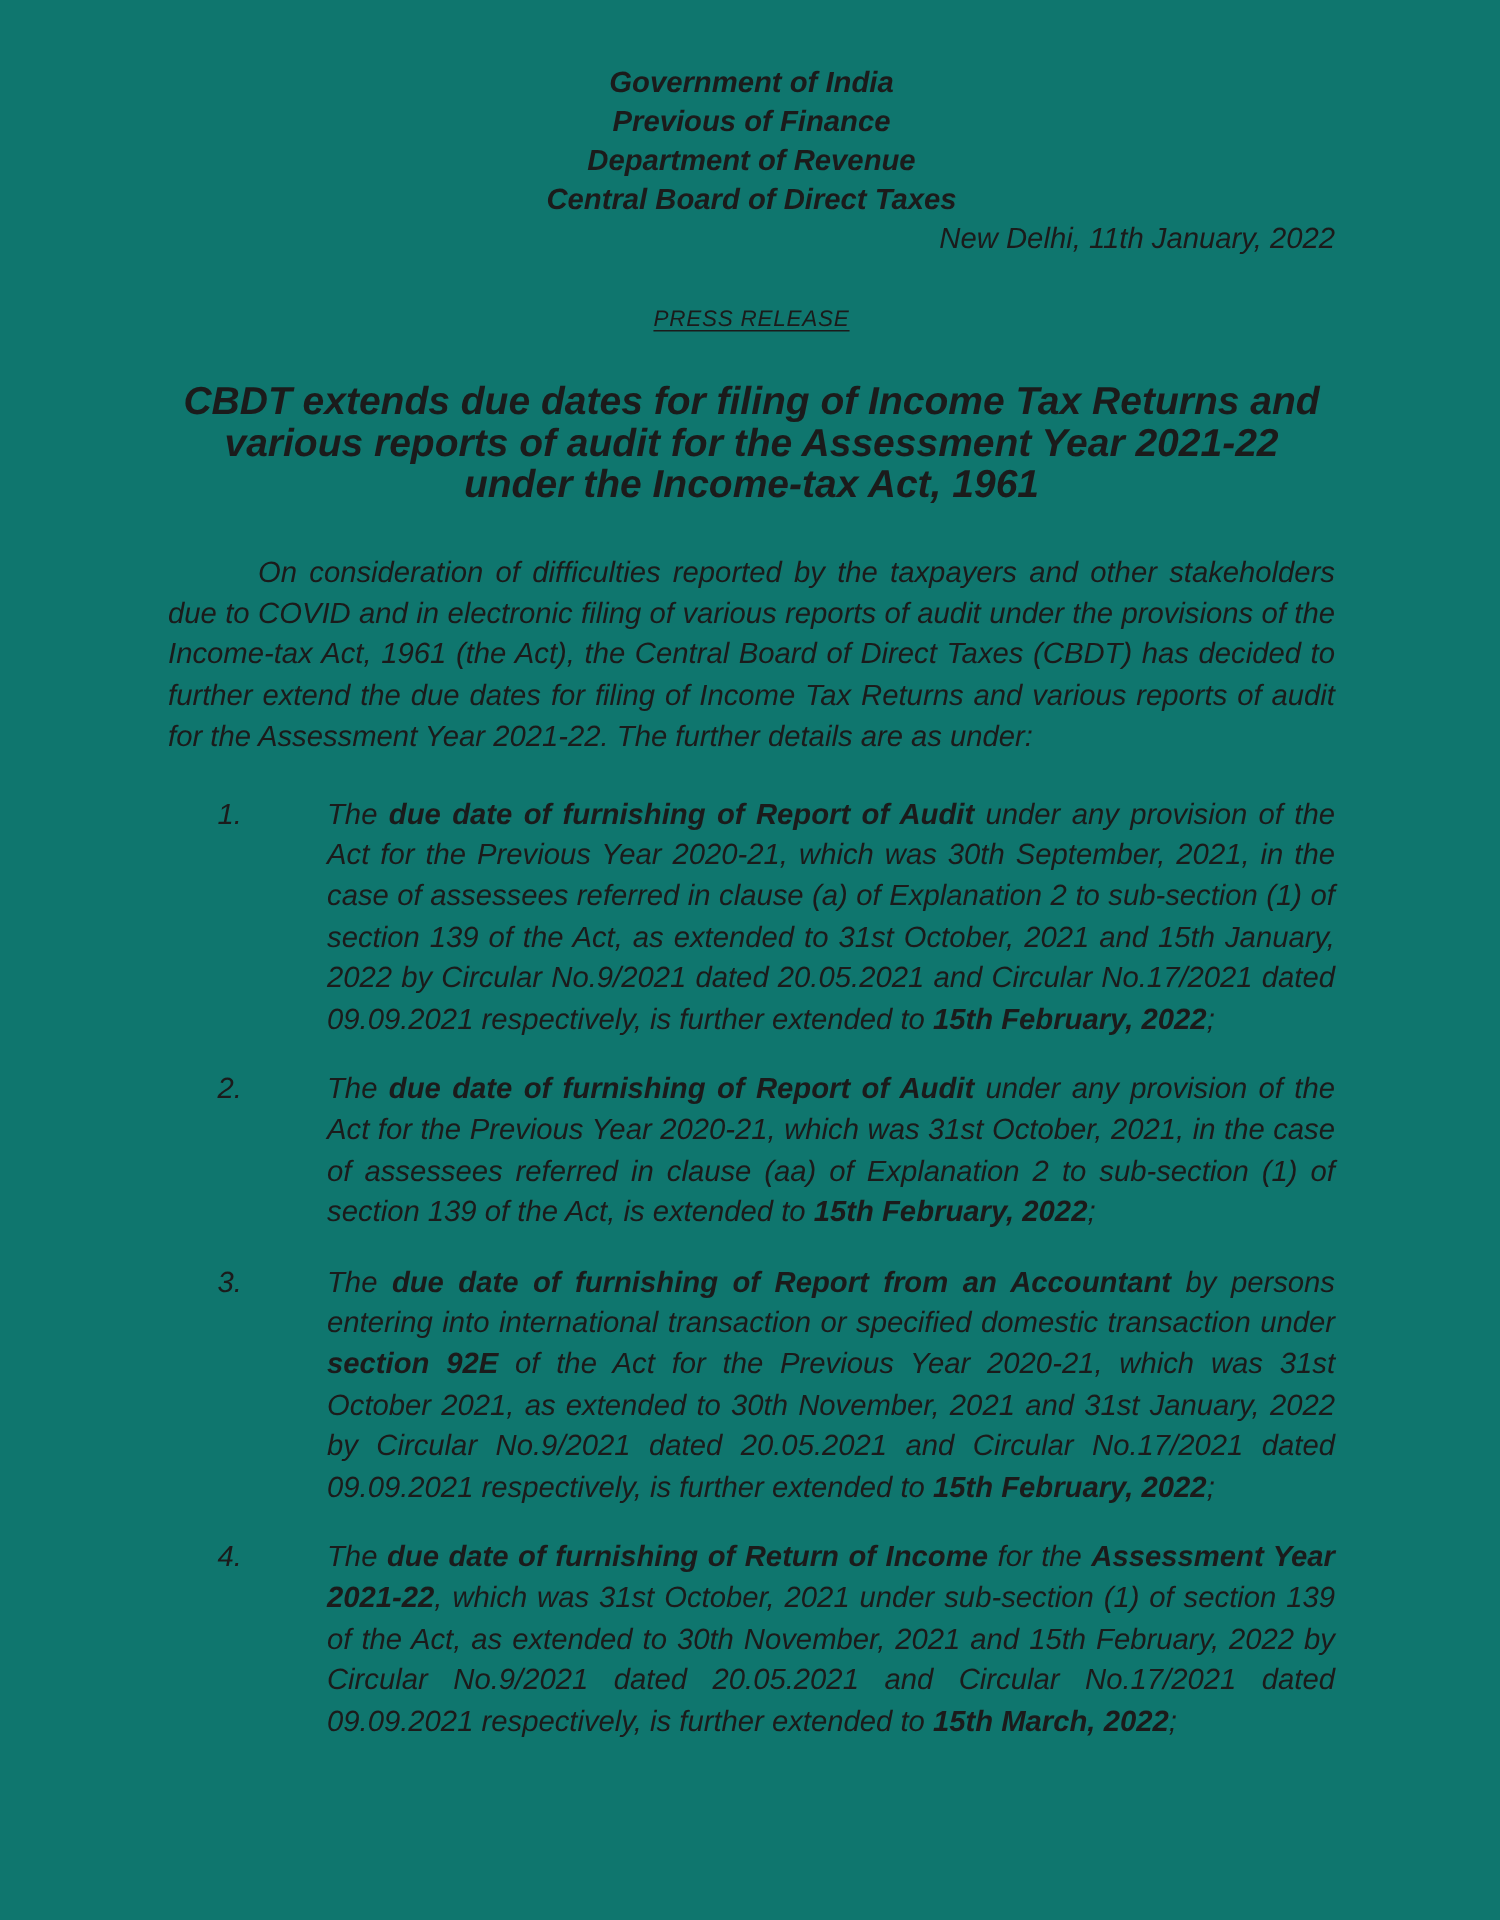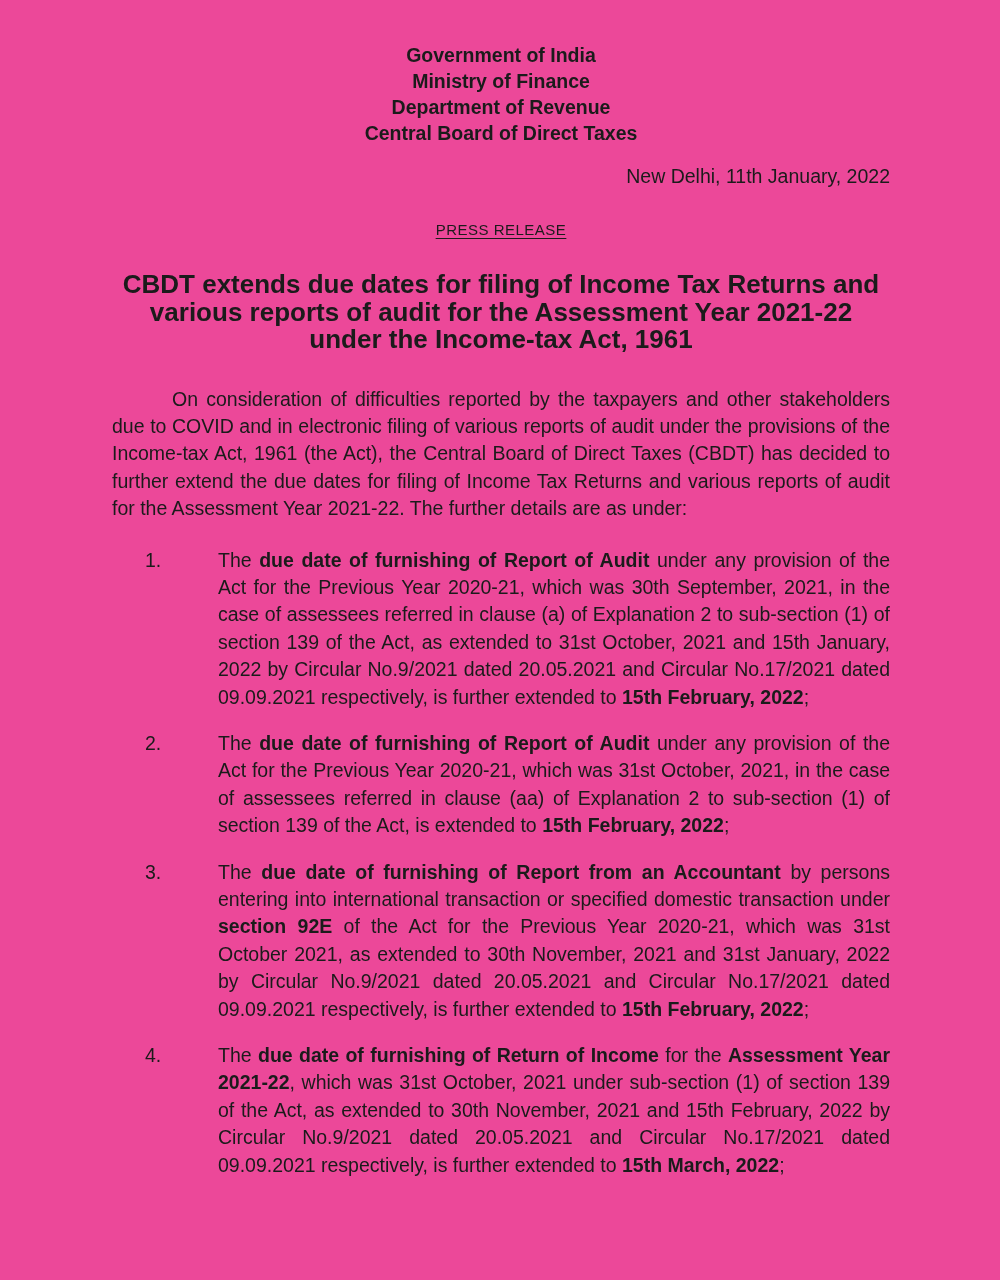--- a/index.html
+++ b/index.html
@@ -7,35 +7,36 @@
   body {
     width: 1000px;
     height: 1280px;
     font-family: "Liberation Sans", sans-serif;
     color: #1b1b1b;
     overflow: hidden;
   }
   .page {
     width: 1000px;
     height: 1280px;
-    background: #ec4899;
+    background: #0f766e;
     padding: 42px 110px 0 112px;
     overflow: hidden;
+    font-style: italic;
   }
   .doc-header {
     text-align: center;
     font-weight: bold;
     font-size: 19.5px;
     line-height: 26px;
   }
   .dateline {
     text-align: right;
     font-size: 19.5px;
     line-height: 27px;
-    margin-top: 17px;
+    margin-top: 0;
   }
   .press-release-wrap {
     text-align: center;
     margin-top: 27px;
     line-height: 25px;
   }
   .press-release-text {
     font-size: 15px;
     letter-spacing: 0.5px;
     text-decoration: underline;
@@ -67,21 +68,21 @@
   .item .item-text { flex: 1; text-align: justify; margin-left: 43px; }
   b { font-weight: bold; }
 </style>
 </head>
 <body>
 
 <div class="page">
 
   <header class="doc-header">
     <div>Government of India</div>
-    <div>Ministry of Finance</div>
+    <div>Previous of Finance</div>
     <div>Department of Revenue</div>
     <div>Central Board of Direct Taxes</div>
   </header>
 
   <div class="dateline">New Delhi, 11th January, 2022</div>
 
   <div class="press-release-wrap">
     <span class="press-release-text">PRESS RELEASE</span>
   </div>
 

